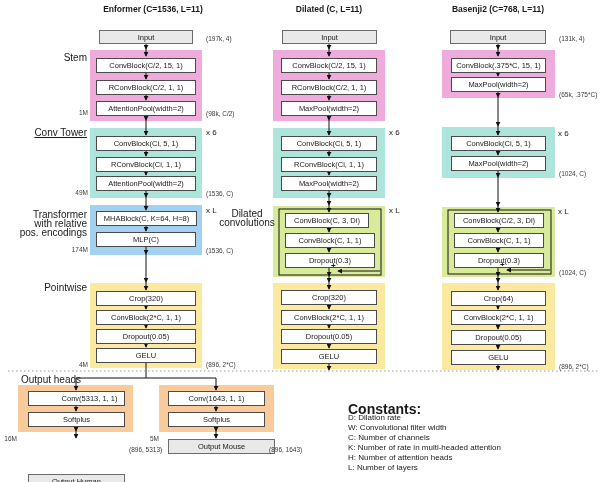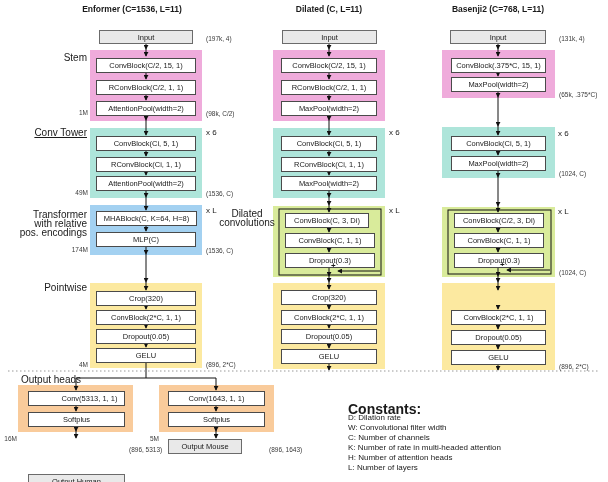--- a/index.html
+++ b/index.html
@@ -121,21 +121,21 @@
       <line x1="498" y1="345" x2="498" y2="349" marker-end="url(#ah)"></line>
       <line x1="498" y1="365" x2="498" y2="370" marker-end="url(#ah)"></line>
 
       <rect x="448" y="210" width="103" height="64" stroke="#111"></rect>
       <line x1="550" y1="270" x2="507" y2="270" marker-end="url(#ah)"></line>
 
       <line x1="8" y1="371" x2="600" y2="371" stroke="#999" stroke-dasharray="1.5,2.5"></line>
     </g>
   </svg>
 
-  <div class="title" style="left:47px;top:4px;text-align:center;">Enformer (C=1536, L=11)</div>
+  <div class="title" style="left:68px;top:4px;text-align:center;">Enformer (C=1536, L=11)</div>
   <div class="title" style="left:244px;top:4px;">Dilated (C, L=11)</div>
   <div class="title" style="left:413px;top:4px;">Basenji2 (C=768, L=11)</div>
 
   <div class="box io" style="left:99px;top:30px;width:94px;height:14px;">Input</div>
   <div class="box" style="left:96px;top:58px;width:100px;">ConvBlock(C/2, 15, 1)</div>
   <div class="box" style="left:96px;top:80px;width:100px;">RConvBlock(C/2, 1, 1)</div>
   <div class="box" style="left:96px;top:101px;width:100px;">AttentionPool(width=2)</div>
   <div class="box" style="left:96px;top:136px;width:100px;">ConvBlock(Ci, 5, 1)</div>
   <div class="box" style="left:96px;top:157px;width:100px;">RConvBlock(Ci, 1, 1)</div>
   <div class="box" style="left:96px;top:176px;width:100px;">AttentionPool(width=2)</div>
@@ -144,21 +144,21 @@
   <div class="box" style="left:96px;top:291px;width:100px;">Crop(320)</div>
   <div class="box" style="left:96px;top:310px;width:100px;">ConvBlock(2*C, 1, 1)</div>
   <div class="box" style="left:96px;top:329px;width:100px;">Dropout(0.05)</div>
   <div class="box" style="left:96px;top:348px;width:100px;">GELU</div>
 
   <div class="box" style="left:28px;top:391px;width:97px;padding-left:26px;">Conv(5313, 1, 1)</div>
   <div class="box" style="left:28px;top:412px;width:97px;">Softplus</div>
   <div class="box io" style="left:28px;top:439px;width:97px;margin-top:35px;">Output Human</div>
   <div class="box" style="left:168px;top:391px;width:97px;">Conv(1643, 1, 1)</div>
   <div class="box" style="left:168px;top:412px;width:97px;">Softplus</div>
-  <div class="box io" style="left:168px;top:439px;width:74px;">Output Mouse</div>
+  <div class="box io" style="left:168px;top:439px;width:107px;">Output Mouse</div>
 
   <div class="box io" style="left:282px;top:30px;width:95px;height:14px;">Input</div>
   <div class="box" style="left:281px;top:58px;width:96px;">ConvBlock(C/2, 15, 1)</div>
   <div class="box" style="left:281px;top:80px;width:96px;">RConvBlock(C/2, 1, 1)</div>
   <div class="box" style="left:281px;top:101px;width:96px;">MaxPool(width=2)</div>
   <div class="box" style="left:281px;top:136px;width:96px;">ConvBlock(Ci, 5, 1)</div>
   <div class="box" style="left:281px;top:157px;width:96px;">RConvBlock(Ci, 1, 1)</div>
   <div class="box" style="left:281px;top:176px;width:96px;">MaxPool(width=2)</div>
   <div class="box" style="left:285px;top:213px;width:84px;">ConvBlock(C, 3, Di)</div>
   <div class="box" style="left:285px;top:233px;width:90px;">ConvBlock(C, 1, 1)</div>
@@ -170,20 +170,21 @@
   <div class="plus" style="left:331px;top:262px;">+</div>
 
   <div class="box io" style="left:450px;top:30px;width:96px;height:14px;">Input</div>
   <div class="box" style="left:451px;top:58px;width:95px;">ConvBlock(.375*C, 15, 1)</div>
   <div class="box" style="left:451px;top:77px;width:95px;">MaxPool(width=2)</div>
   <div class="box" style="left:451px;top:136px;width:95px;">ConvBlock(Ci, 5, 1)</div>
   <div class="box" style="left:451px;top:156px;width:95px;">MaxPool(width=2)</div>
   <div class="box" style="left:454px;top:213px;width:90px;">ConvBlock(C/2, 3, Di)</div>
   <div class="box" style="left:454px;top:233px;width:90px;">ConvBlock(C, 1, 1)</div>
   <div class="box" style="left:454px;top:253px;width:90px;">Dropout(0.3)</div>
+  <div class="box" style="left:451px;top:291px;width:95px;">Crop(64)</div>
   <div class="box" style="left:451px;top:310px;width:95px;">ConvBlock(2*C, 1, 1)</div>
   <div class="box" style="left:451px;top:330px;width:95px;">Dropout(0.05)</div>
   <div class="box" style="left:451px;top:350px;width:95px;">GELU</div>
   <div class="plus" style="left:500px;top:261px;">+</div>
 
   <div class="lblR" style="right:521px;top:52px;">Stem</div>
   <div class="lblR" style="right:521px;top:127px;text-decoration:underline;">Conv Tower</div>
   <div class="lblR" style="right:521px;top:209px;">Transformer</div>
   <div class="lblR" style="right:521px;top:218px;">with relative</div>
   <div class="lblR" style="right:521px;top:227px;">pos. encodings</div>

